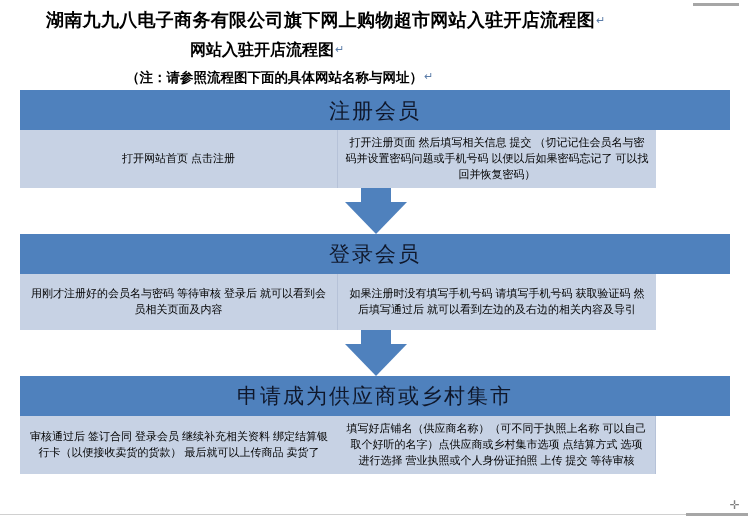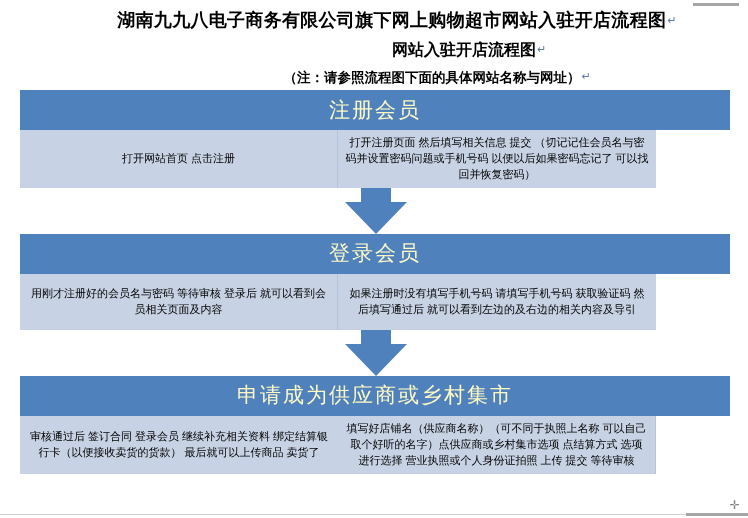--- a/index.html
+++ b/index.html
@@ -24,21 +24,20 @@
     height: 3px;
     background: #a6a6a6;
   }
 
   
   .doc-titles {
     position: absolute;
     top: 0;
     left: 0;
     width: 748px;
-    text-align: center;
   }
   .title-line {
     font-family: "Liberation Serif", "DejaVu Serif", serif;
     color: #000000;
     white-space: nowrap;
   }
   .title-main {
     font-size: 18px;
     font-weight: bold;
     padding-top: 8px;
@@ -82,23 +81,23 @@
     margin-left: 20px;
     width: 710px;
     height: 40px;
     background: #4f81bd;
     box-sizing: border-box;
     display: flex;
     align-items: center;
     justify-content: center;
   }
   .stage-header-text {
-    color: #fef9c3;
+    color: #0f172a;
     font-size: 21px;
-    font-family: Liberation Serif, serif;
+    font-family: Liberation Sans, sans-serif;
     letter-spacing: 2px;
     line-height: 1;
   }
   .stage-body {
     position: relative;
     margin-left: 20px;
     width: 636px;
     min-height: 56px;
     background: #c7d2e4;
     display: flex;

